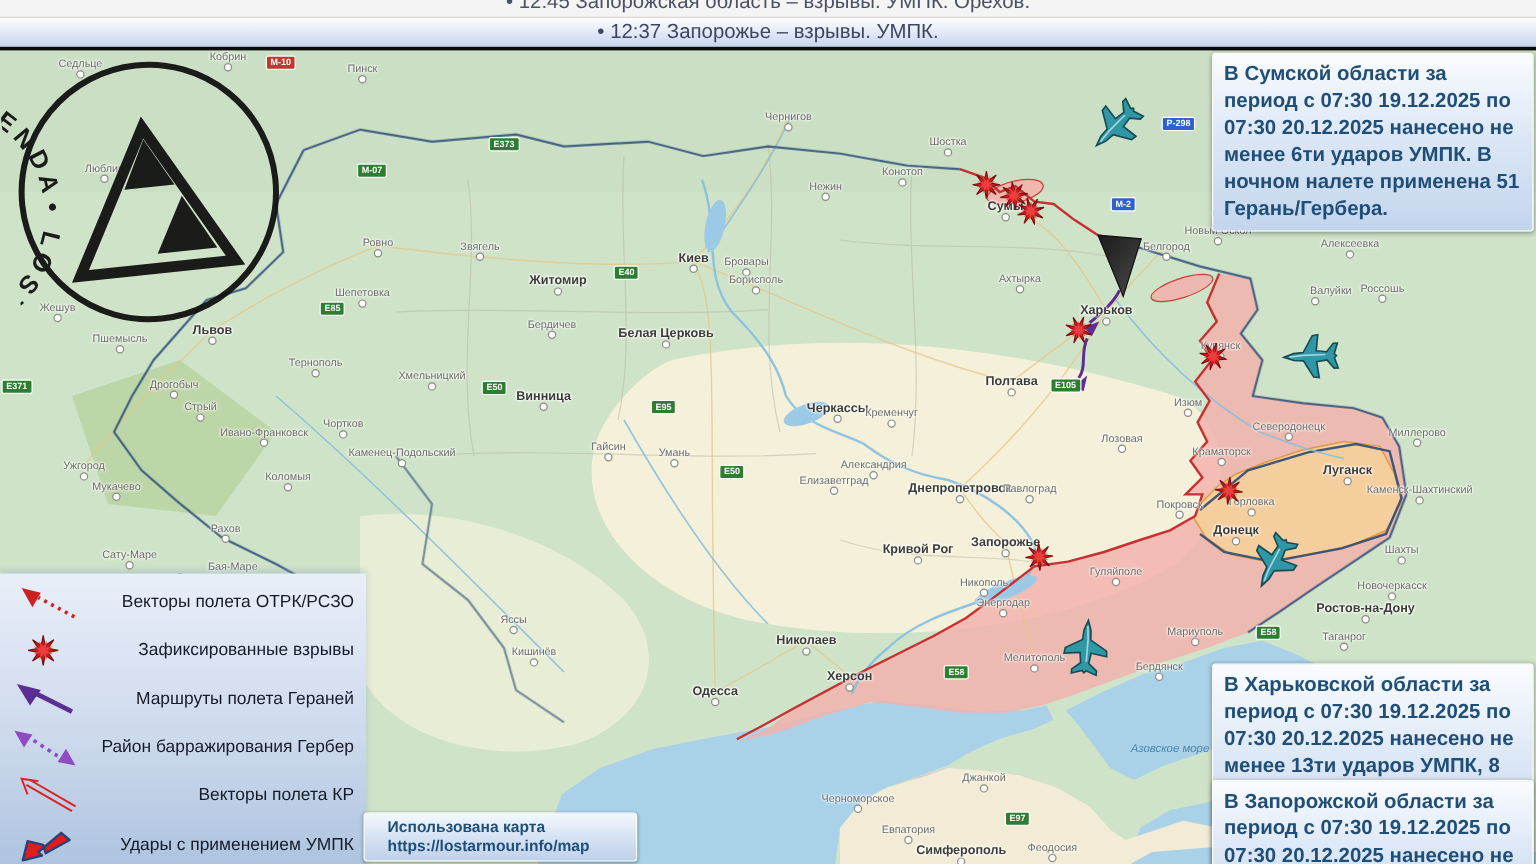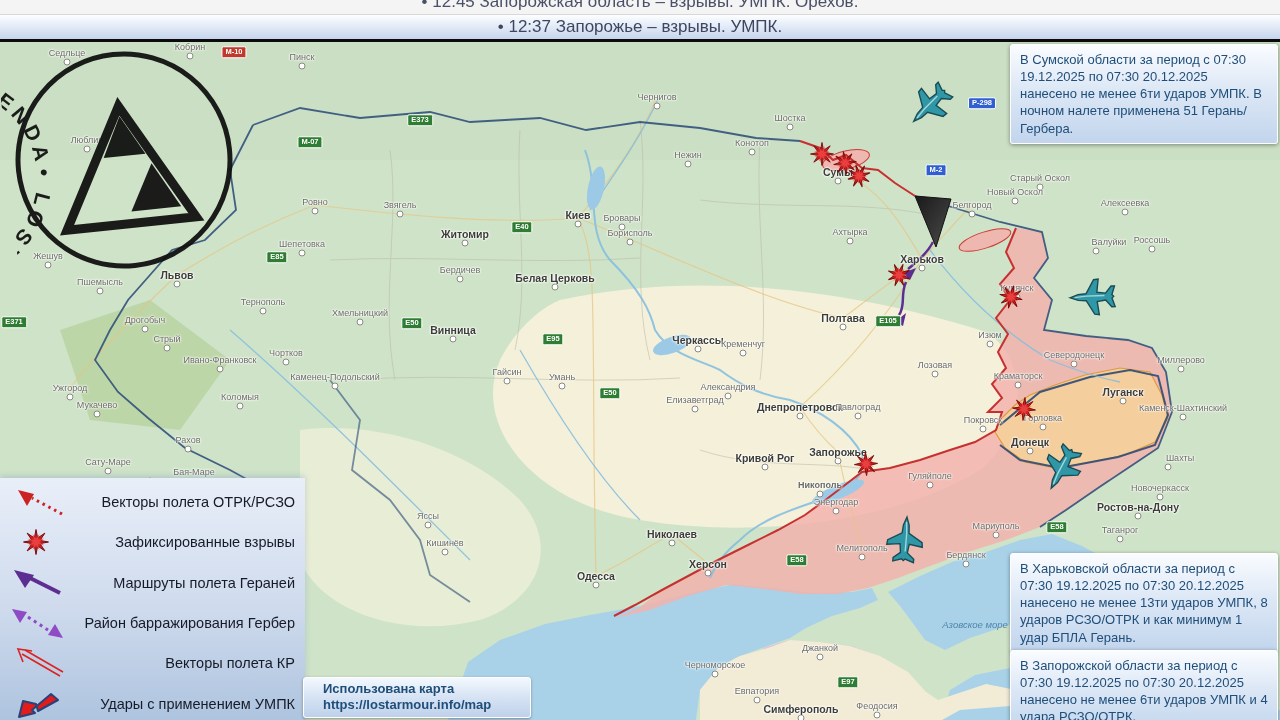--- a/index.html
+++ b/index.html
@@ -25,21 +25,21 @@
        transform:translate(-50%,-50%);z-index:4}
   .badge{position:absolute;transform:translate(-50%,-50%);font-size:7.5px;line-height:1;color:#fff;
          padding:1px 3px;border-radius:2px;border:1px solid #fff;z-index:5;font-weight:bold}
   .sea-name{position:absolute;transform:translate(-50%,-50%);font-style:italic;font-size:9.5px;
             color:#4f85aa;z-index:5;white-space:nowrap}
 
   
   .infobox{position:absolute;width:248px;padding:6px 9px;z-index:45;
            background:linear-gradient(180deg,#fafcff 0%,#dde8f6 45%,#c2d5ed 100%);
            border:1px solid #fff;border-radius:3px;box-shadow:0 1px 4px rgba(0,0,0,.4);
-           font-size:13px;line-height:1.32;color:#1f4e79;font-weight:400}
+           font-size:17px;line-height:1.32;color:#1f4e79;font-weight:700}
   #infobox-sumy{top:44px;right:2px}
   #infobox-kharkiv{top:553px;right:2px}
   #infobox-zaporizhzhia{top:650px;right:2px}
 
   
   .sourcebox{position:absolute;left:303px;top:677px;width:188px;padding:3px 19px;z-index:45;
              background:linear-gradient(180deg,#f3f8fe 0%,#d6e3f4 50%,#bed1ea 100%);
              border:1px solid #fff;border-radius:3px;box-shadow:0 1px 3px rgba(0,0,0,.35);
              font-size:13px;line-height:1.25;color:#1f4e79;font-weight:600}
 
@@ -235,21 +235,21 @@
     <div class="city big" style="left: 800px; top: 407px;">Днепропетровск</div>
     <div class="dot" style="left: 858px; top: 416px;"></div>
     <div class="city" style="left: 858px; top: 407px;">Павлоград</div>
     <div class="dot" style="left: 765px; top: 467px;"></div>
     <div class="city big" style="left: 765px; top: 458px;">Кривой Рог</div>
     <div class="dot" style="left: 838px; top: 461px;"></div>
     <div class="city big" style="left: 838px; top: 452px;">Запорожье</div>
     <div class="dot" style="left: 930px; top: 485px;"></div>
     <div class="city" style="left: 930px; top: 476px;">Гуляйполе</div>
     <div class="dot" style="left: 820px; top: 494px;"></div>
-    <div class="city" style="left: 820px; top: 485px; font-weight: bold;">Никополь</div>
+    <div class="city" style="left: 820px; top: 485px;">Никополь</div>
     <div class="dot" style="left: 836px; top: 511px;"></div>
     <div class="city" style="left: 836px; top: 502px;">Энергодар</div>
     <div class="dot" style="left: 862px; top: 557px;"></div>
     <div class="city" style="left: 862px; top: 548px;">Мелитополь</div>
     <div class="dot" style="left: 966px; top: 564px;"></div>
     <div class="city" style="left: 966px; top: 555px;">Бердянск</div>
     <div class="dot" style="left: 996px; top: 535px;"></div>
     <div class="city" style="left: 996px; top: 526px;">Мариуполь</div>
     <div class="dot" style="left: 672px; top: 543px;"></div>
     <div class="city big" style="left: 672px; top: 534px;">Николаев</div>
@@ -287,21 +287,21 @@
     <div class="city" style="left: 1043px; top: 418px;">Горловка</div>
     <div class="dot" style="left: 1030px; top: 451px;"></div>
     <div class="city big" style="left: 1030px; top: 442px;">Донецк</div>
     <div class="dot" style="left: 1123px; top: 401px;"></div>
     <div class="city big" style="left: 1123px; top: 392px;">Луганск</div>
     <div class="dot" style="left: 1181px; top: 369px;"></div>
     <div class="city" style="left: 1181px; top: 360px;">Миллерово</div>
     <div class="dot" style="left: 1183px; top: 417px;"></div>
     <div class="city" style="left: 1183px; top: 408px;">Каменск-Шахтинский</div>
     <div class="dot" style="left: 1168px; top: 467px;"></div>
-    <div class="city" style="left: 1168px; top: 458px; margin-left: 12px;">Шахты</div>
+    <div class="city" style="left: 1168px; top: 458px;">Шахты</div>
     <div class="dot" style="left: 1160px; top: 497px;"></div>
     <div class="city" style="left: 1160px; top: 488px;">Новочеркасск</div>
     <div class="dot" style="left: 1138px; top: 516px;"></div>
     <div class="city big" style="left: 1138px; top: 507px;">Ростов-на-Дону</div>
     <div class="dot" style="left: 1120px; top: 539px;"></div>
     <div class="city" style="left: 1120px; top: 530px;">Таганрог</div>
     <div class="dot" style="left: 820px; top: 657px;"></div>
     <div class="city" style="left: 820px; top: 648px;">Джанкой</div>
     <div class="dot" style="left: 715px; top: 674px;"></div>
     <div class="city" style="left: 715px; top: 665px;">Черноморское</div>

